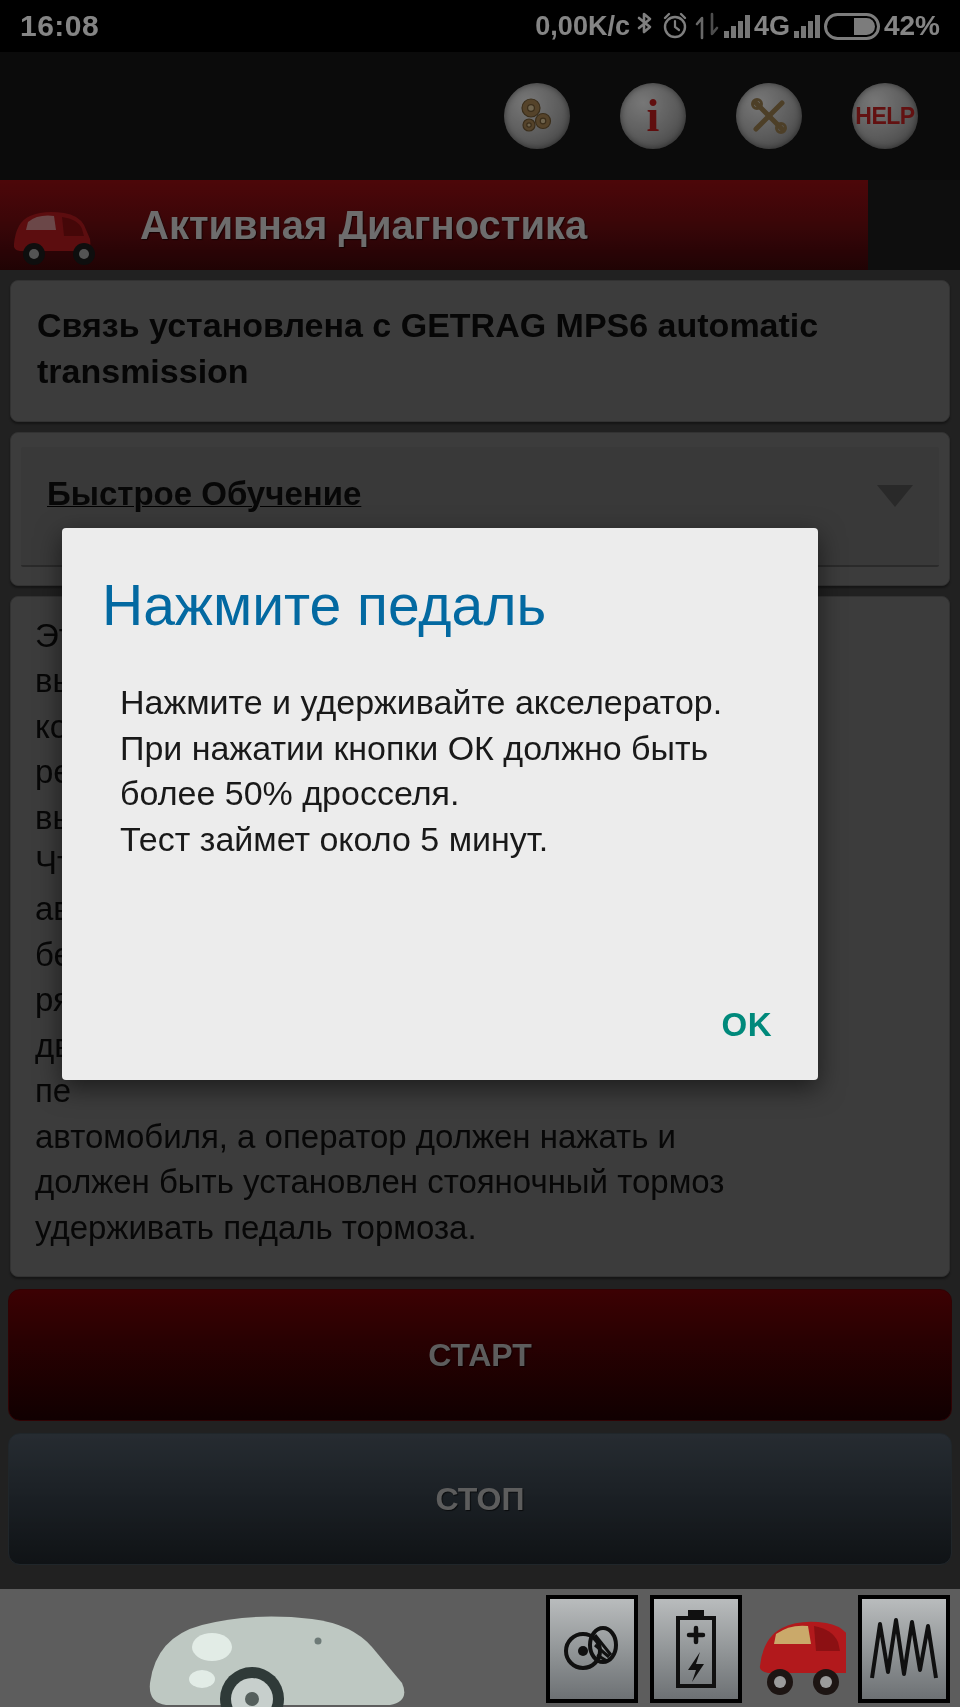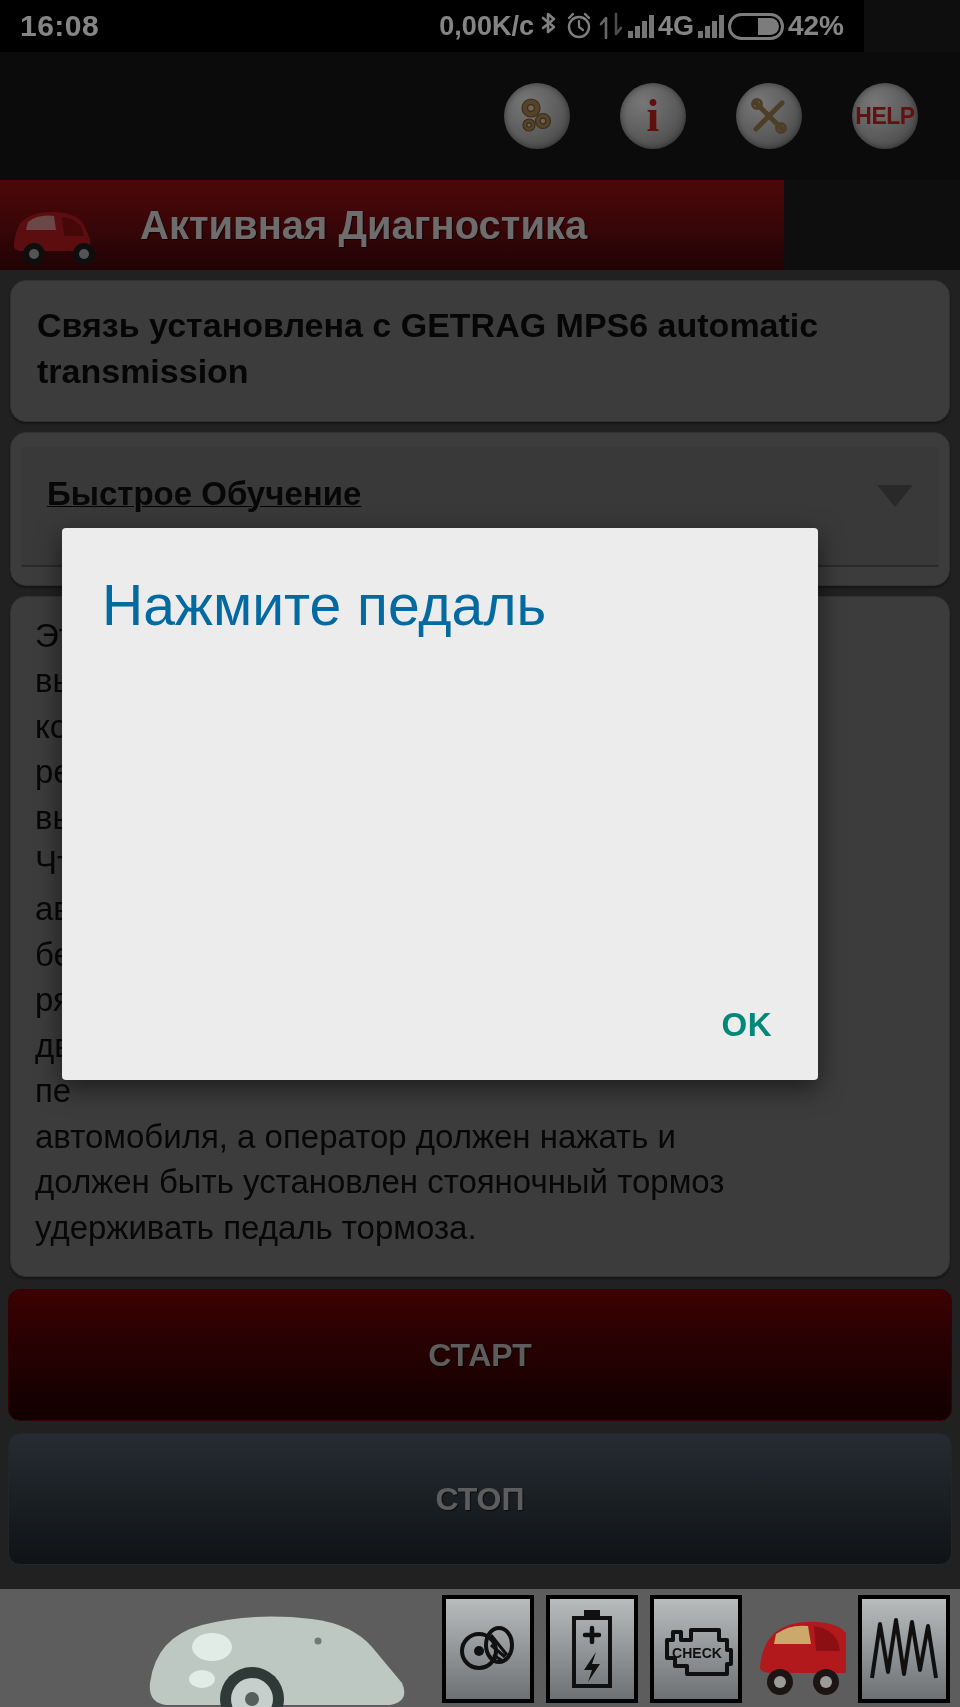--- a/index.html
+++ b/index.html
@@ -6,21 +6,21 @@
   html, body {
     width: 960px; height: 1707px;
     background: #2b2b2b;
     font-family: "Liberation Sans", sans-serif;
     overflow: hidden;
   }
   #root { position: relative; width: 960px; height: 1707px; background: #1b1b1b; }
 
   
   .statusbar {
-    position: absolute; left: 0; top: 0; width: 864px; height: 52px;
+    position: absolute; left: 0; top: 0; width: 960px; height: 52px;
     background: #000; color: #f2f2f2;
     display: flex; align-items: center; padding: 0 20px;
   }
   .sb-clock { font-size: 30px; font-weight: bold; letter-spacing: .5px; }
   .sb-right { margin-left: auto; display: flex; align-items: center; gap: 4px; }
   .sb-net { font-size: 27px; font-weight: bold; }
   .sb-4g { font-size: 27px; font-weight: bold; }
   .sb-pct { font-size: 28px; font-weight: bold; }
   .ic { display: inline-flex; align-items: center; justify-content: center; }
 
@@ -50,38 +50,38 @@
            display: flex; align-items: center; justify-content: center;
            background: radial-gradient(circle at 35% 30%, #d9d9d9 0%, #a6a6a6 55%, #6d6d6d 100%);
            box-shadow: inset 0 0 6px rgba(0,0,0,.45);
            font-size: 26px; font-weight: bold; color: #b32020; }
   .hicon.help { font-size: 23px; letter-spacing: -.5px; }
   .hicon .bolt-i { font-family: "Liberation Serif", serif; font-size: 46px;
                    font-weight: bold; color: #b01b1b; line-height: 1; }
 
   
   .banner {
-    position: absolute; left: 0; top: 180px; width: 784px; height: 90px;
+    position: absolute; left: 0; top: 180px; width: 868px; height: 90px;
     background: linear-gradient(180deg, #8c0d12 0%, #6d0c10 45%, #3a0709 100%);
     display: flex; align-items: center;
   }
   .banner-title { margin-left: 140px; font-size: 40px; font-weight: bold;
                   color: #c6c6c6; text-shadow: 1px 1px 1px rgba(0,0,0,.6); }
   .banner-car {
     position: absolute; left: 6px; top: 12px; width: 110px; height: 78px;
   }
 
   
   .content { position: absolute; left: 0; top: 270px; width: 960px; height: 1437px;
              background: #3c3c3c; }
   .scrim { position: absolute; inset: 0; background: rgba(0,0,0,.45); z-index: 40;
            pointer-events: none; }
 
   .panel {
-    margin: 10px 10px 0 10px; background: #6e6e6e; border-radius: 16px;
+    margin: 10px 10px 0 10px; background: #6e6e6e; border-radius: 8px;
     border: 1px solid #5b5b5b; box-shadow: 0 2px 2px rgba(0,0,0,.35);
   }
   .status-panel { padding: 22px 26px 26px 26px; }
   .status-panel p { font-size: 34px; font-weight: bold; color: #0b0b0b; line-height: 1.35; }
 
   .spinner-panel { position: relative; padding: 14px 10px 18px 10px; }
   .spinner-inner { background: #686868; padding: 28px 26px 52px 26px; border-radius: 2px;
                    border-bottom: 2px solid #4d4d4d; text-decoration: underline; }
   .spinner-inner span { font-size: 33px; font-weight: bold; color: #0d0d0d; }
   .spinner-arrow { position: absolute; right: 36px; top: 52px;
@@ -271,26 +271,20 @@
         </svg>
       </div>
       <div class="dock-btn">
         <svg width="52" height="82" viewBox="0 0 52 82">
           <rect x="18" y="2" width="16" height="8" fill="#101010"></rect>
           <rect x="8" y="10" width="36" height="68" fill="none" stroke="#101010" stroke-width="4"></rect>
           <path d="M26 20v14M19 27h14" stroke="#101010" stroke-width="4.5" stroke-linecap="round"></path>
           <path d="M30 44 L18 62 H26 L22 74 L34 56 H26 z" fill="#101010"></path>
         </svg>
       </div>
-      <div class="dock-btn">
-        <svg width="74" height="62" viewBox="0 0 74 62">
-          <path d="M8 22 h6 v-8 h8 v8 h10 v-10 h28 v10 h8 v10 h4 v14 h-4 v10 h-40 v-8 h-12 v-8 h-8 z" fill="none" stroke="#101010" stroke-width="4" stroke-linejoin="round"></path>
-          <text x="38" y="40" font-family="'Liberation Sans',sans-serif" font-size="14" font-weight="bold" fill="#101010" text-anchor="middle">CHECK</text>
-        </svg>
-      </div>
       <div class="dock-btn plain">
         <svg width="92" height="106" viewBox="0 0 92 106">
           <path d="M6 70 q3-28 22-38 q18-9 44-5 q18 3 24 16 l8 18 q3 13-8 16 H14 q-9-2-8-7z" fill="#b2191c"></path>
           <path d="M22 38 q14-10 32-8 l3 18 H20z" fill="#caa96a"></path>
           <path d="M60 30 q18 3 24 16 l2 9 H62z" fill="#8c1013"></path>
           <circle cx="26" cy="86" r="13" fill="#1d1513"></circle>
             <circle cx="26" cy="86" r="6" fill="#9b9b9b"></circle>
           <circle cx="72" cy="86" r="13" fill="#1d1513"></circle>
             <circle cx="72" cy="86" r="6" fill="#9b9b9b"></circle>
         </svg>
@@ -298,18 +292,22 @@
       <div class="dock-btn">
         <svg width="72" height="74" viewBox="0 0 72 74">
           <polyline points="4,66 12,12 20,60 28,8 36,62 44,10 52,58 60,14 68,66" fill="none" stroke="#101010" stroke-width="4" stroke-linejoin="round"></polyline>
         </svg>
       </div>
     </div>
   </div>
 
   <div class="dialog">
     <div class="dialog-title">Нажмите педаль</div>
+    <div class="dialog-body">
+      <p>Нажмите и удерживайте акселератор. При нажатии кнопки ОК должно быть более 50% дросселя.</p>
+      <p> Тест займет около 5 минут.</p>
+    </div>
     <div class="dialog-actions">
       <button class="btn-ok">OK</button>
     </div>
   </div>
 
 </div>
 
 </body></html>

